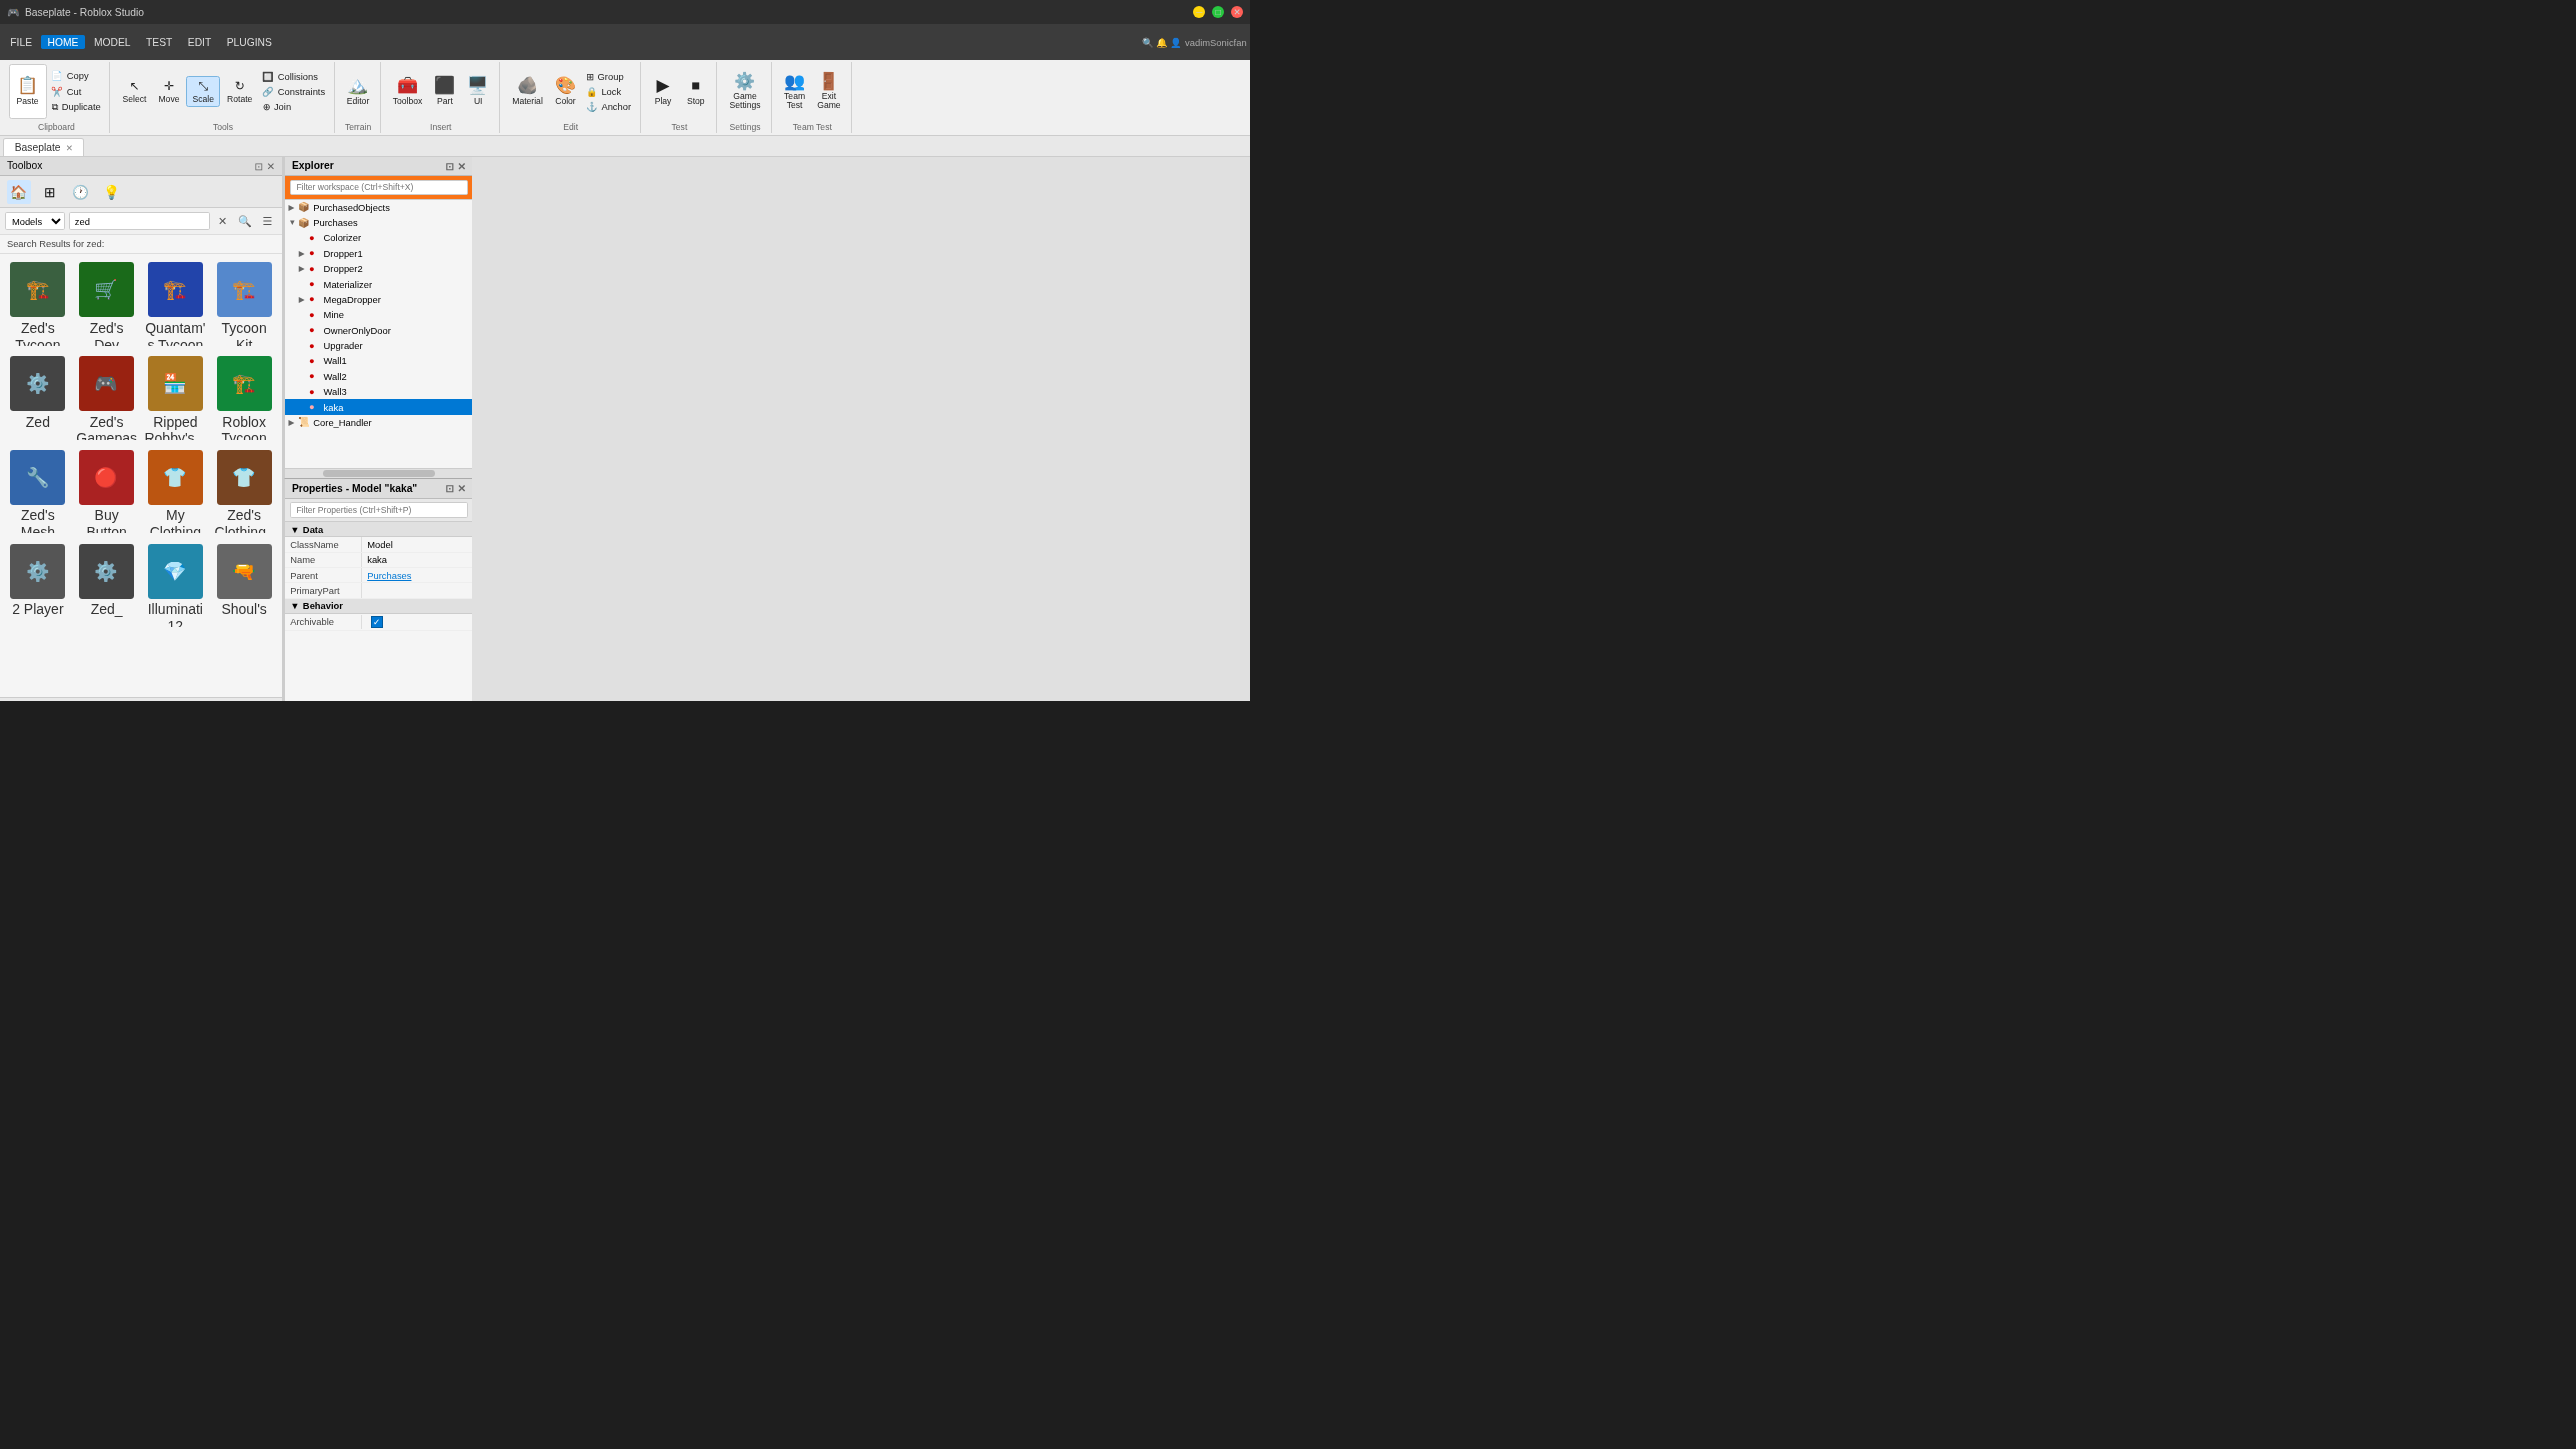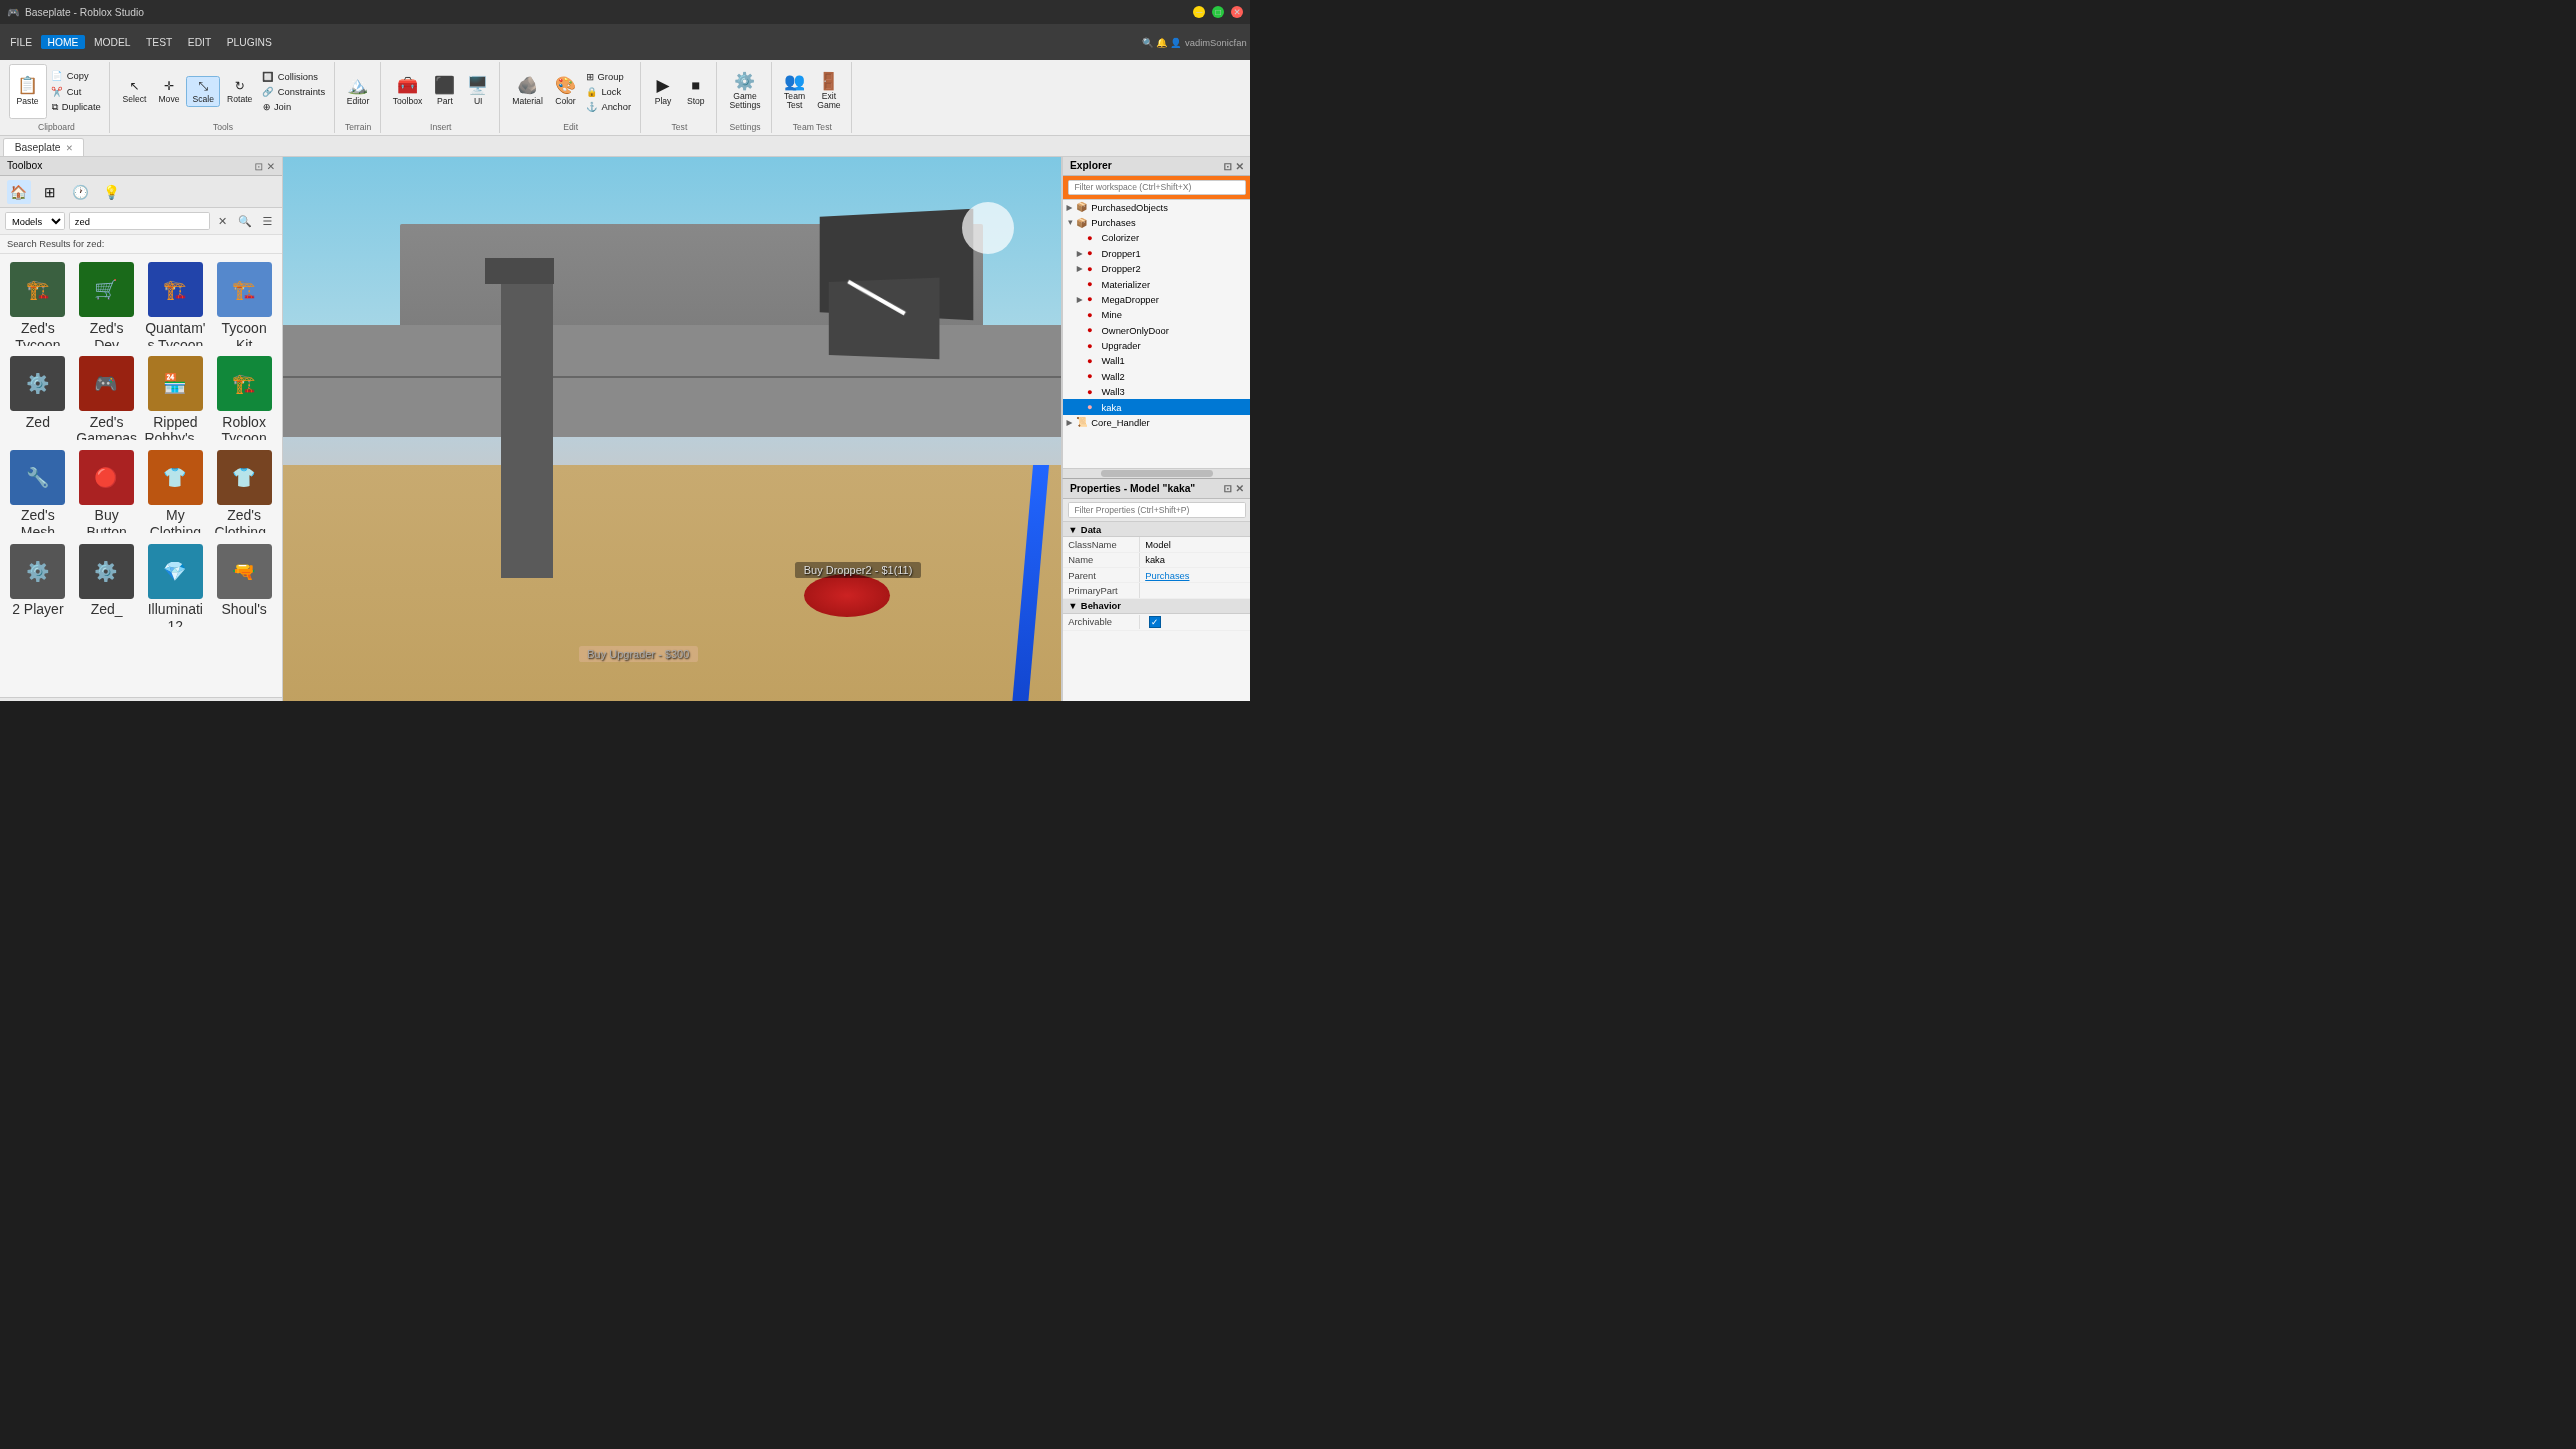--- a/index.html
+++ b/index.html
@@ -737,50 +737,20 @@
         <div style="width:12px;height:12px;background:#222;border:0.9px solid #888;display:inline-block;"></div>
         <span>Black</span>
       </label>
       <label class="bg-option">
         <input type="radio" name="bg" style="">
         <span>None</span>
       </label>
     </div>
   </div>
 
-  <div id="viewport">
-
-    <div style="position:absolute;top:0;left:0;right:0;height:45%;background:linear-gradient(180deg,#7ec8e3 0%,#b8dde8 100%);"></div>
-
-    <div style="position:absolute;top:12%;left:15%;right:10%;height:30%;background:linear-gradient(180deg,#888 0%,#777 100%);border-radius:1.7px;"></div>
-
-    <div style="position:absolute;top:30%;left:0;right:0;height:20%;background:#8a8a8a;">
-      <div style="position:absolute;top:45%;left:0;right:0;height:2.6px;background:#666;"></div>
-    </div>
-
-    <div style="position:absolute;bottom:0;left:0;right:0;height:45%;background:linear-gradient(180deg,#c8aa70 0%,#c0a060 100%);"></div>
-
-    <div style="position:absolute;top:10%;right:12%;width:155px;height:103px;background:#3a3a3a;transform:perspective(172px) rotateY(-10deg);"></div>
-    <div style="position:absolute;top:22%;right:16%;width:112px;height:77px;background:#444;transform:perspective(172px) rotateY(-10deg);">
-      <div style="position:absolute;top:20%;left:15%;width:60%;height:4.3px;background:white;transform:rotate(30deg);"></div>
-    </div>
-
-    <div style="position:absolute;top:20%;left:28%;width:52px;height:55%;background:#5a5a5a;"></div>
-    <div style="position:absolute;top:18%;left:26%;width:69px;height:26px;background:#4a4a4a;"></div>
-
-    <div style="position:absolute;bottom:18%;right:22%;width:86px;height:43px;background:radial-gradient(ellipse,#cc2222 0%,#991111 100%);border-radius:50%;"></div>
-
-    <div style="position:absolute;bottom:0;right:3%;width:15.5px;height:45%;background:linear-gradient(180deg,#2266ff 0%,#1144cc 100%);transform:skewX(-5deg);"></div>
-
-    <div class="buy-label-1">Buy Dropper2 - $1(11)</div>
-
-    <div class="buy-label-2">Buy Upgrader - $300</div>
-
-    <div style="position:absolute;top:8%;right:6%;width:52px;height:52px;background:rgba(255,255,255,0.7);border-radius:50%;"></div>
-  </div>
 
   <div id="right-panels">
 
     <div id="explorer-panel" style="flex:1;overflow:hidden;display:flex;flex-direction:column;">
       <div id="explorer-header">
         <span>Explorer</span>
         <div style="display:flex;gap:3.4px;">
           <span style="cursor:pointer;color:#666;">⊡</span>
           <span style="cursor:pointer;color:#666;">✕</span>
         </div>

